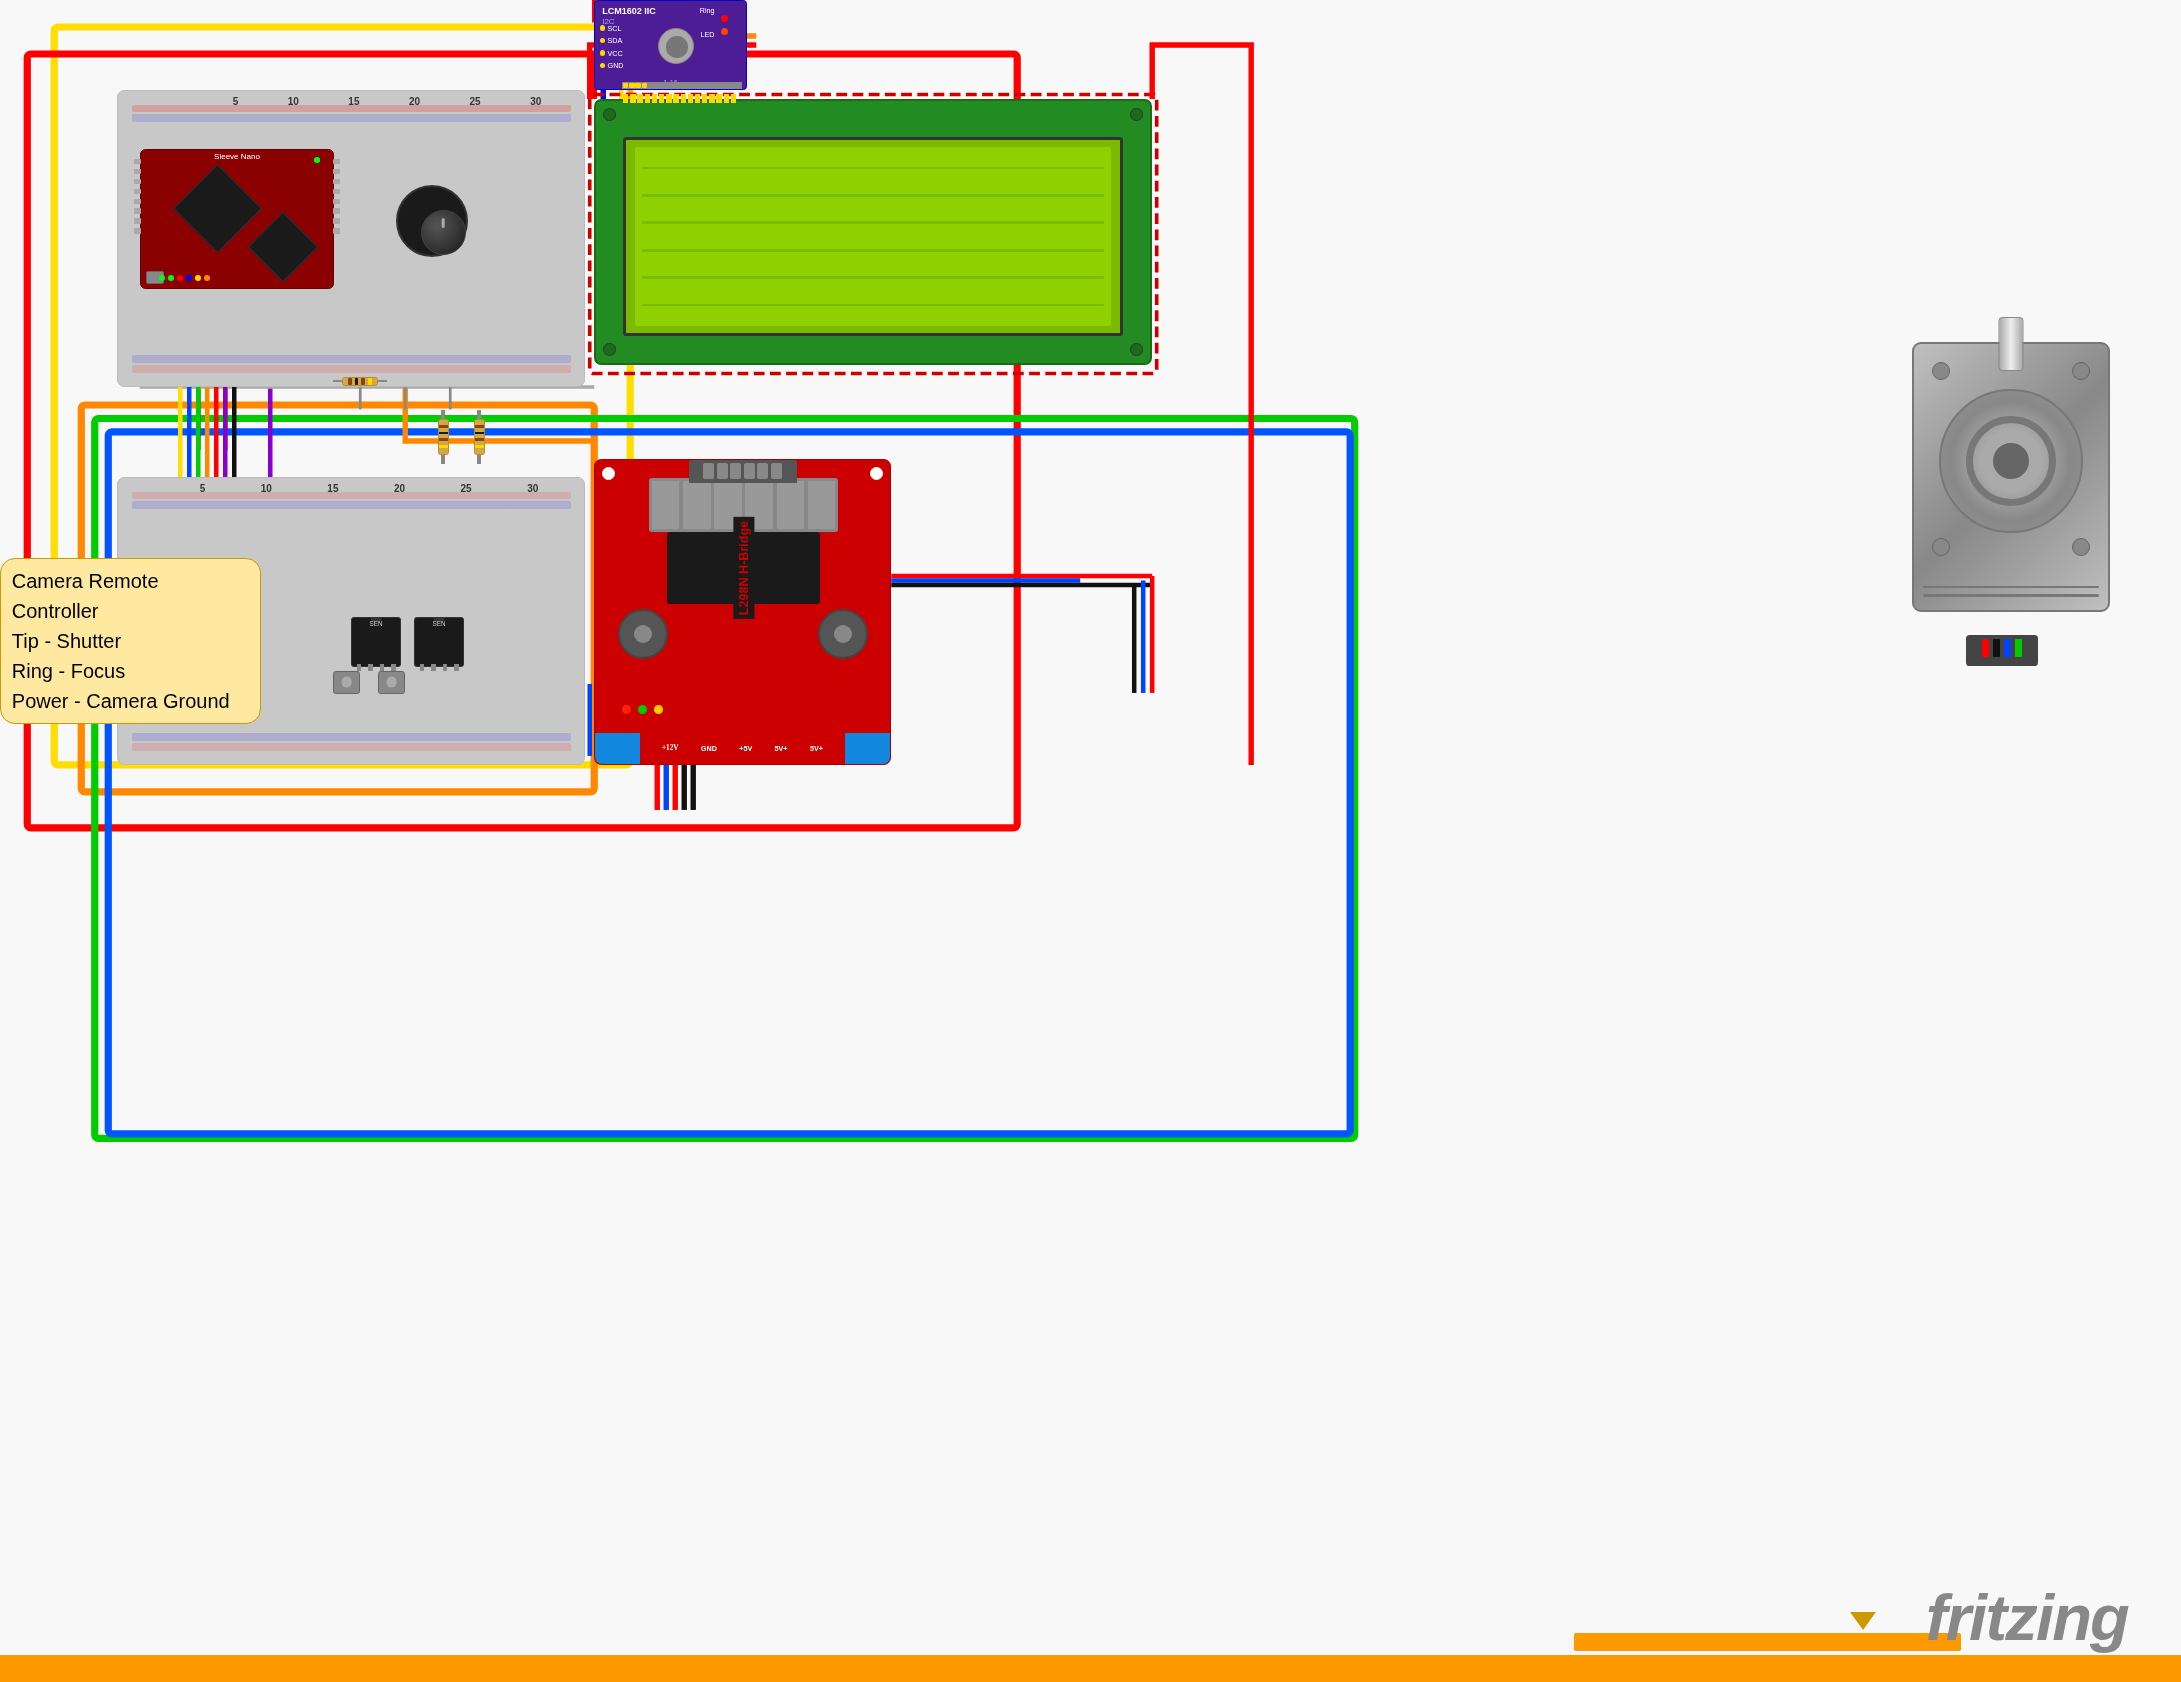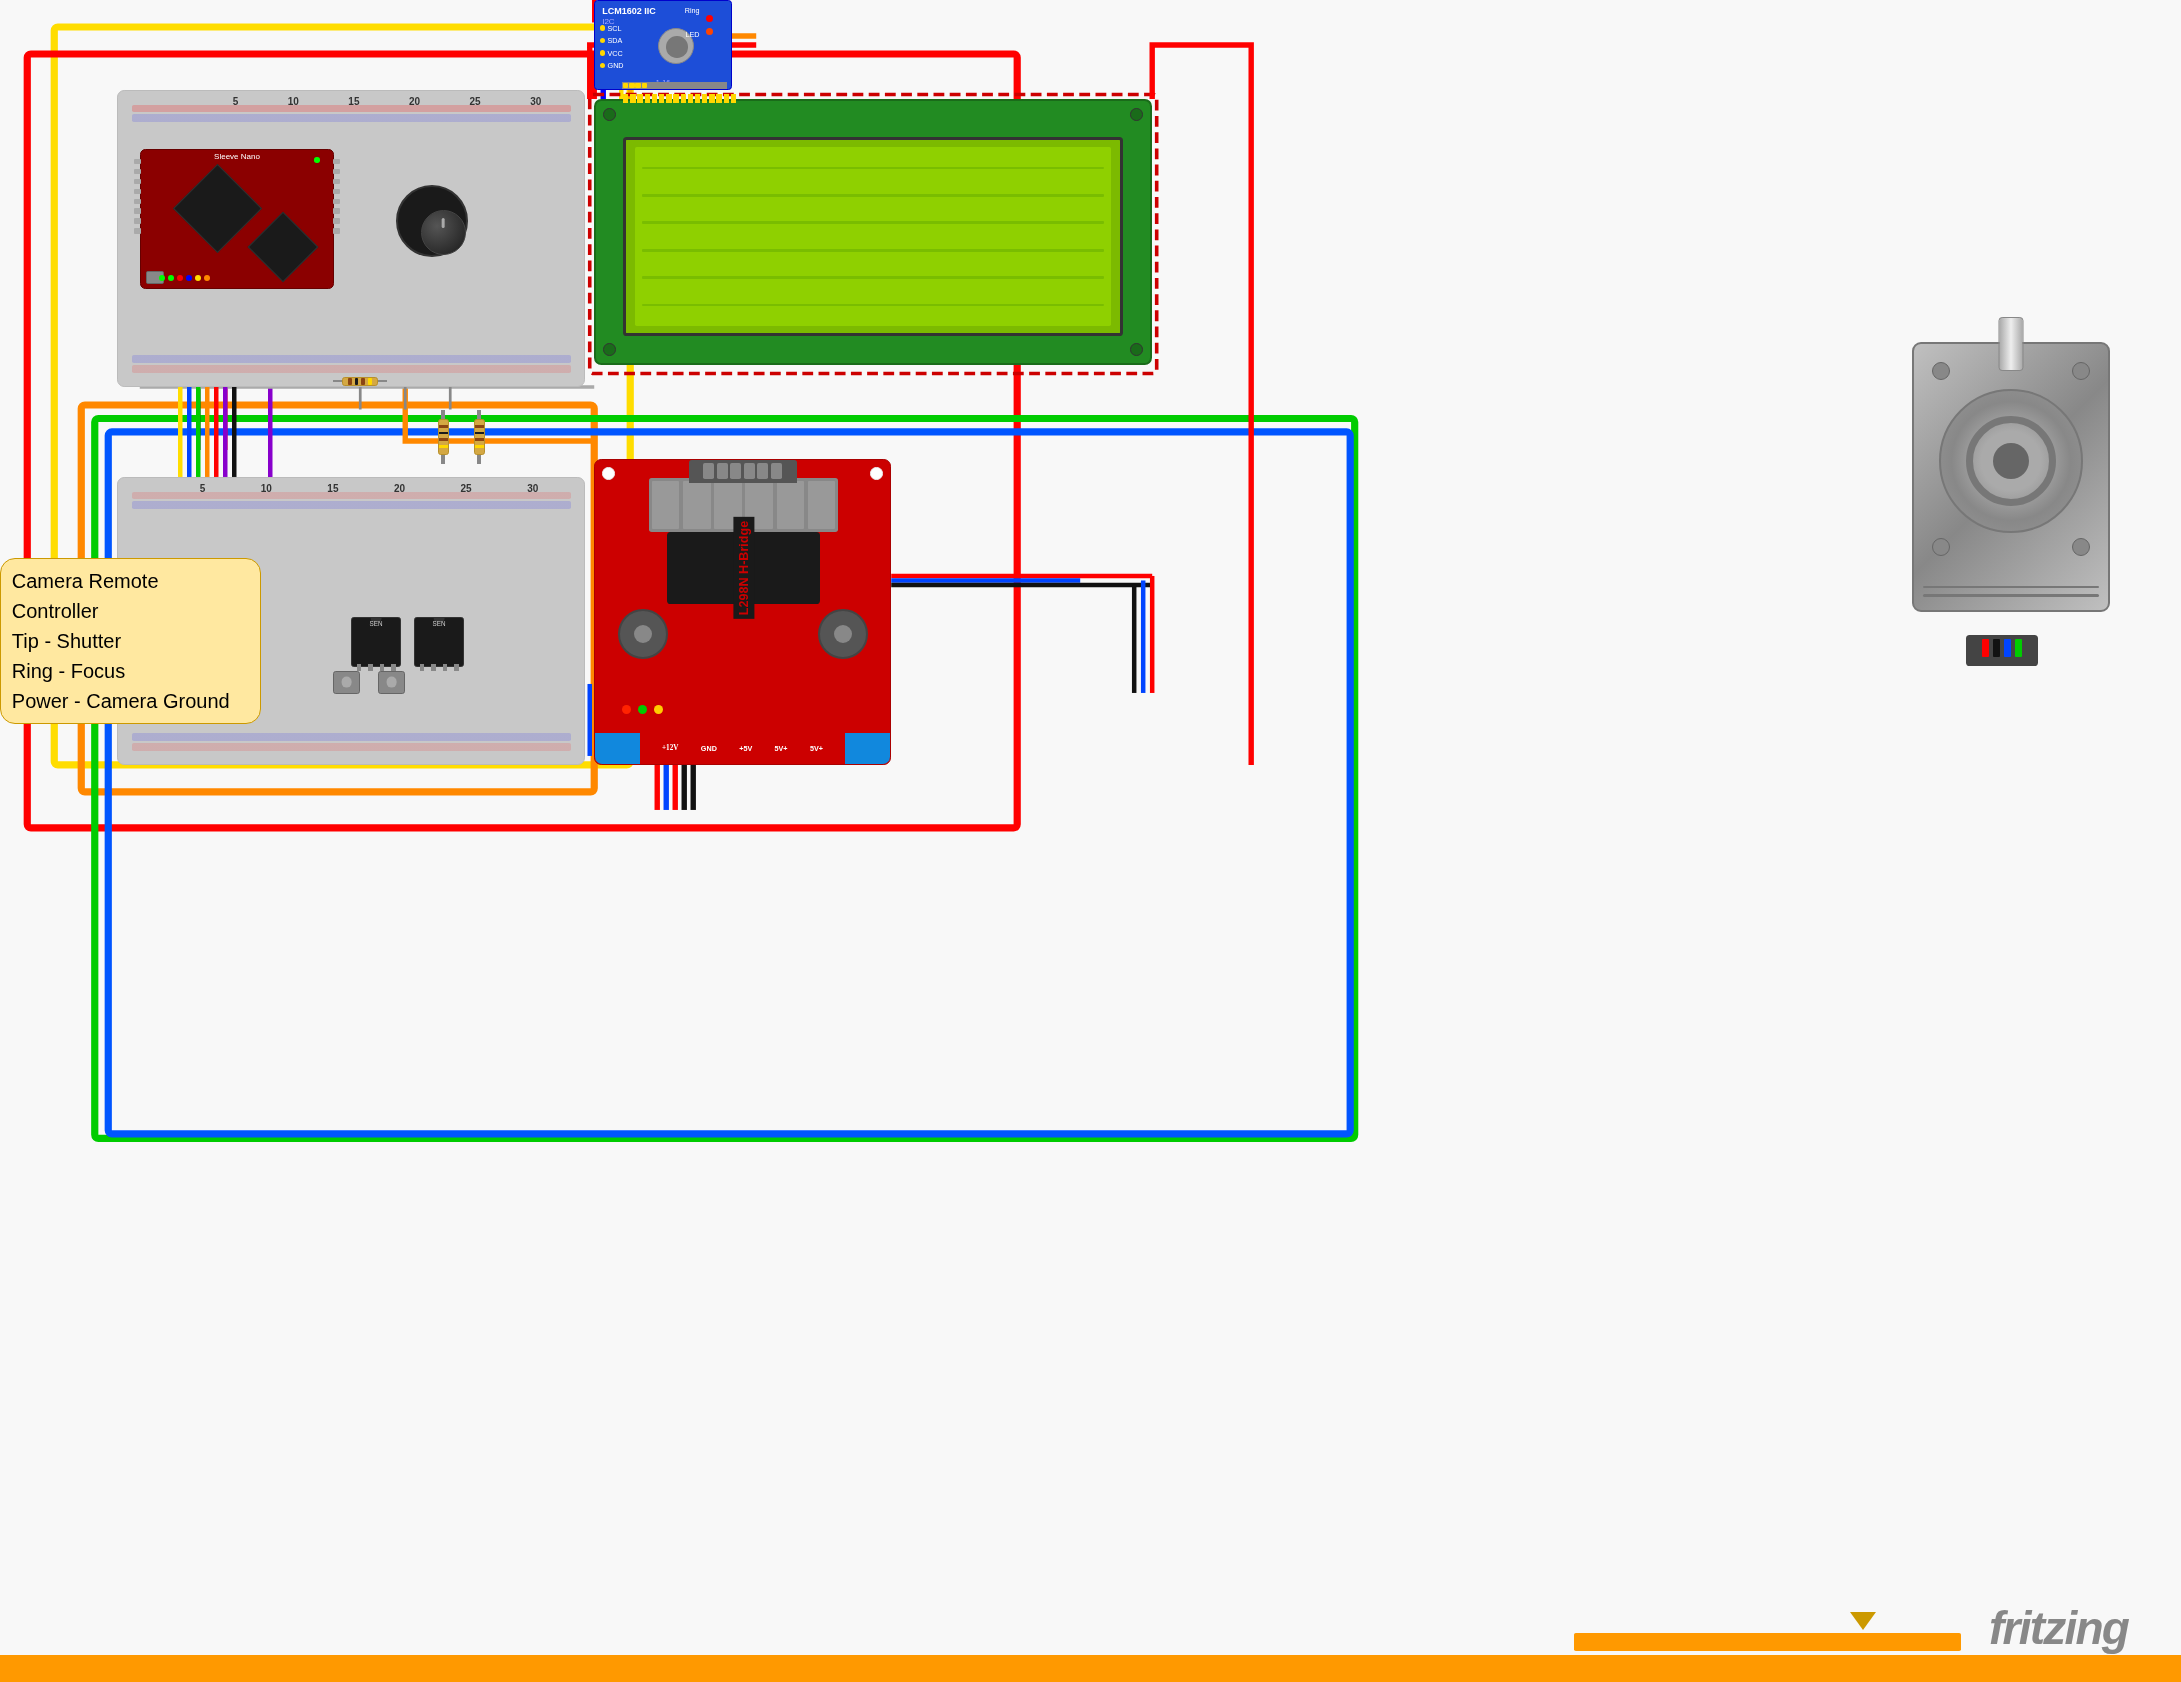--- a/index.html
+++ b/index.html
@@ -18,21 +18,21 @@
       height: 100%;
       position: relative;
       background: #f8f8f8;
     }
 
     
     .fritzing-logo {
       position: absolute;
       bottom: 27px;
       right: 54px;
-      font-size: 46px;
+      font-size: 65px;
       font-weight: bold;
       color: #888;
       font-style: italic;
       letter-spacing: -1.8px;
       margin-top: 16px;
     }
 
     
     .wires-svg {
       position: absolute;
@@ -261,23 +261,23 @@
     .lcd-ch-tl { top: 7.2px; left: 7.2px; }
     .lcd-ch-tr { top: 7.2px; right: 7.2px; }
     .lcd-ch-bl { bottom: 7.2px; left: 7.2px; }
     .lcd-ch-br { bottom: 7.2px; right: 7.2px; }
 
     
     .i2c-module {
       position: absolute;
       top: 0px;
       left: 594px;
-      width: 138px;
+      width: 153px;
       height: 90px;
-      background: #1d4ed8;
+      background: #4c1d95;
       border-radius: 3.6px;
       border: 1.8px solid #0000cc;
     }
     .i2c-label {
       position: absolute;
       top: 4.5px;
       left: 7.2px;
       font-size: 9px;
       color: white;
       font-weight: bold;

